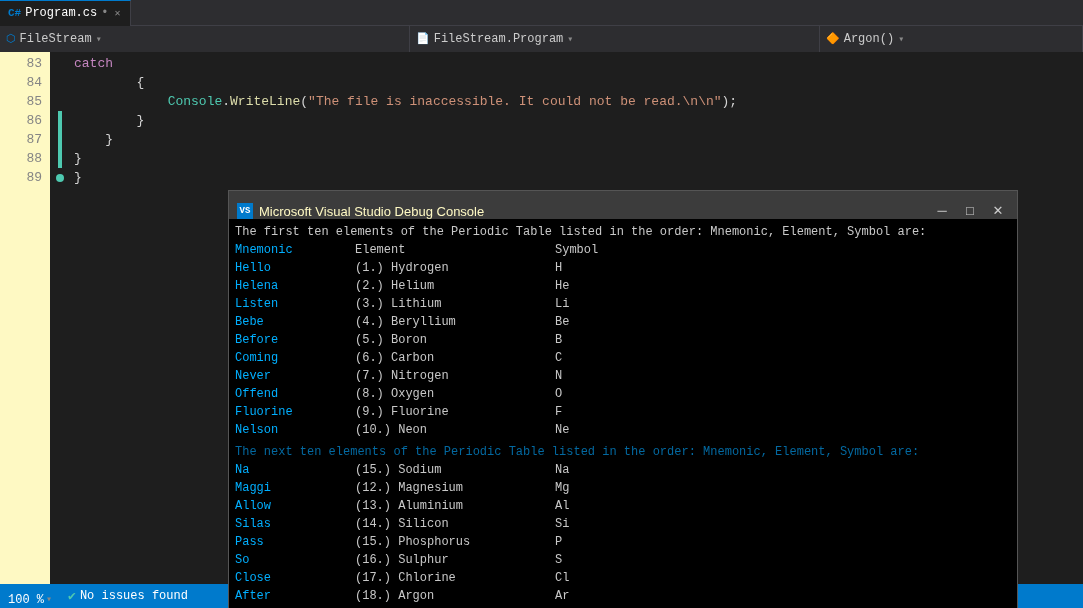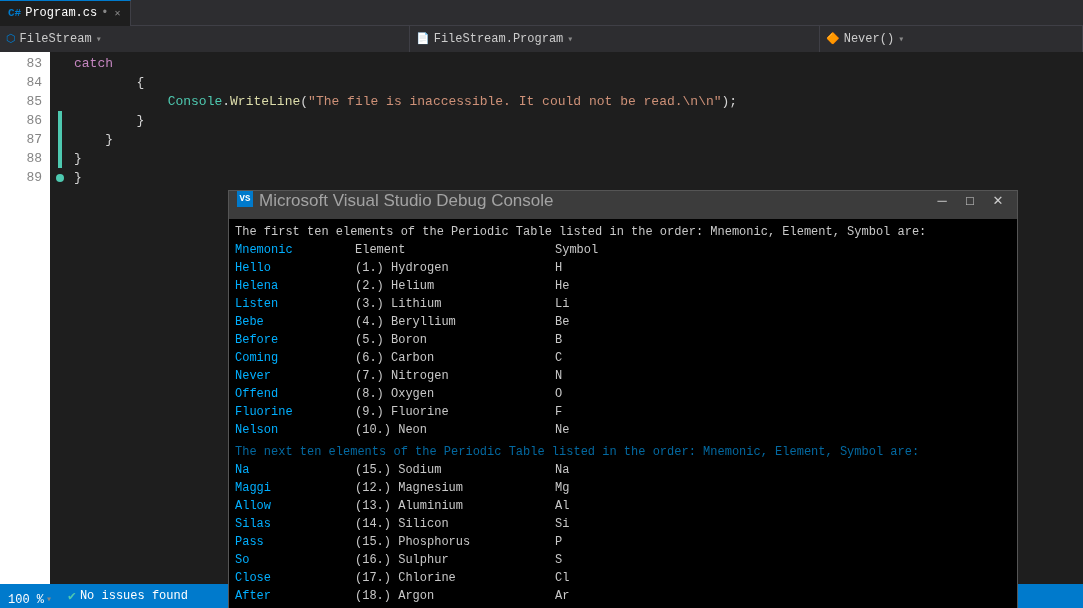--- a/index.html
+++ b/index.html
@@ -78,21 +78,21 @@
     .editor-area {
       background: #1e1e1e;
       display: flex;
       height: calc(608px - 26px - 26px - 24px);
       position: relative;
     }
 
     
     .line-numbers {
       width: 50px;
-      background: #ffffff;
+      background: #fef9c3;
       color: #858585;
       font-size: 13px;
       line-height: 19px;
       text-align: right;
       padding-right: 8px;
       padding-top: 2px;
       user-select: none;
       flex-shrink: 0;
     }
     .line-number {
@@ -188,41 +188,41 @@
       background: #000;
       border: 1px solid #555;
       display: flex;
       flex-direction: column;
       z-index: 10;
     }
     .console-titlebar {
       background: #3c3c3c;
       height: 28px;
       display: flex;
-      align-items: flex-start;
+      align-items: flex-end;
       padding: 0 8px;
       gap: 6px;
       flex-shrink: 0;
     }
     .console-icon {
       width: 16px;
       height: 16px;
       background: #007acc;
       display: flex;
       align-items: center;
       justify-content: center;
       font-size: 9px;
       color: #fff;
       font-weight: bold;
       flex-shrink: 0;
     }
     .console-title {
       flex: 1;
-      font-size: 17px;
-      color: #a3a3a3;
+      font-size: 13px;
+      color: #fef9c3;
       font-family: 'Segoe UI', Arial, sans-serif;
     }
     .console-btn {
       width: 22px;
       height: 18px;
       display: flex;
       align-items: center;
       justify-content: center;
       font-size: 13px;
       color: #ccc;
@@ -274,21 +274,21 @@
     <span>FileStream</span>
     <span class="chevron">▾</span>
   </div>
   <div class="toolbar-dropdown">
     <span style="color:#4ec9b0; font-size:11px;">📄</span>
     <span>FileStream.Program</span>
     <span class="chevron">▾</span>
   </div>
   <div class="toolbar-dropdown">
     <span style="color:#dcdcaa; font-size:11px;">🔶</span>
-    <span>Never()</span>
+    <span>Argon()</span>
     <span class="chevron">▾</span>
   </div>
 </div>
 
 <div class="editor-area">
 
   <div class="line-numbers">
     <span class="line-number">83</span>
     <span class="line-number">84</span>
     <span class="line-number">85</span>

